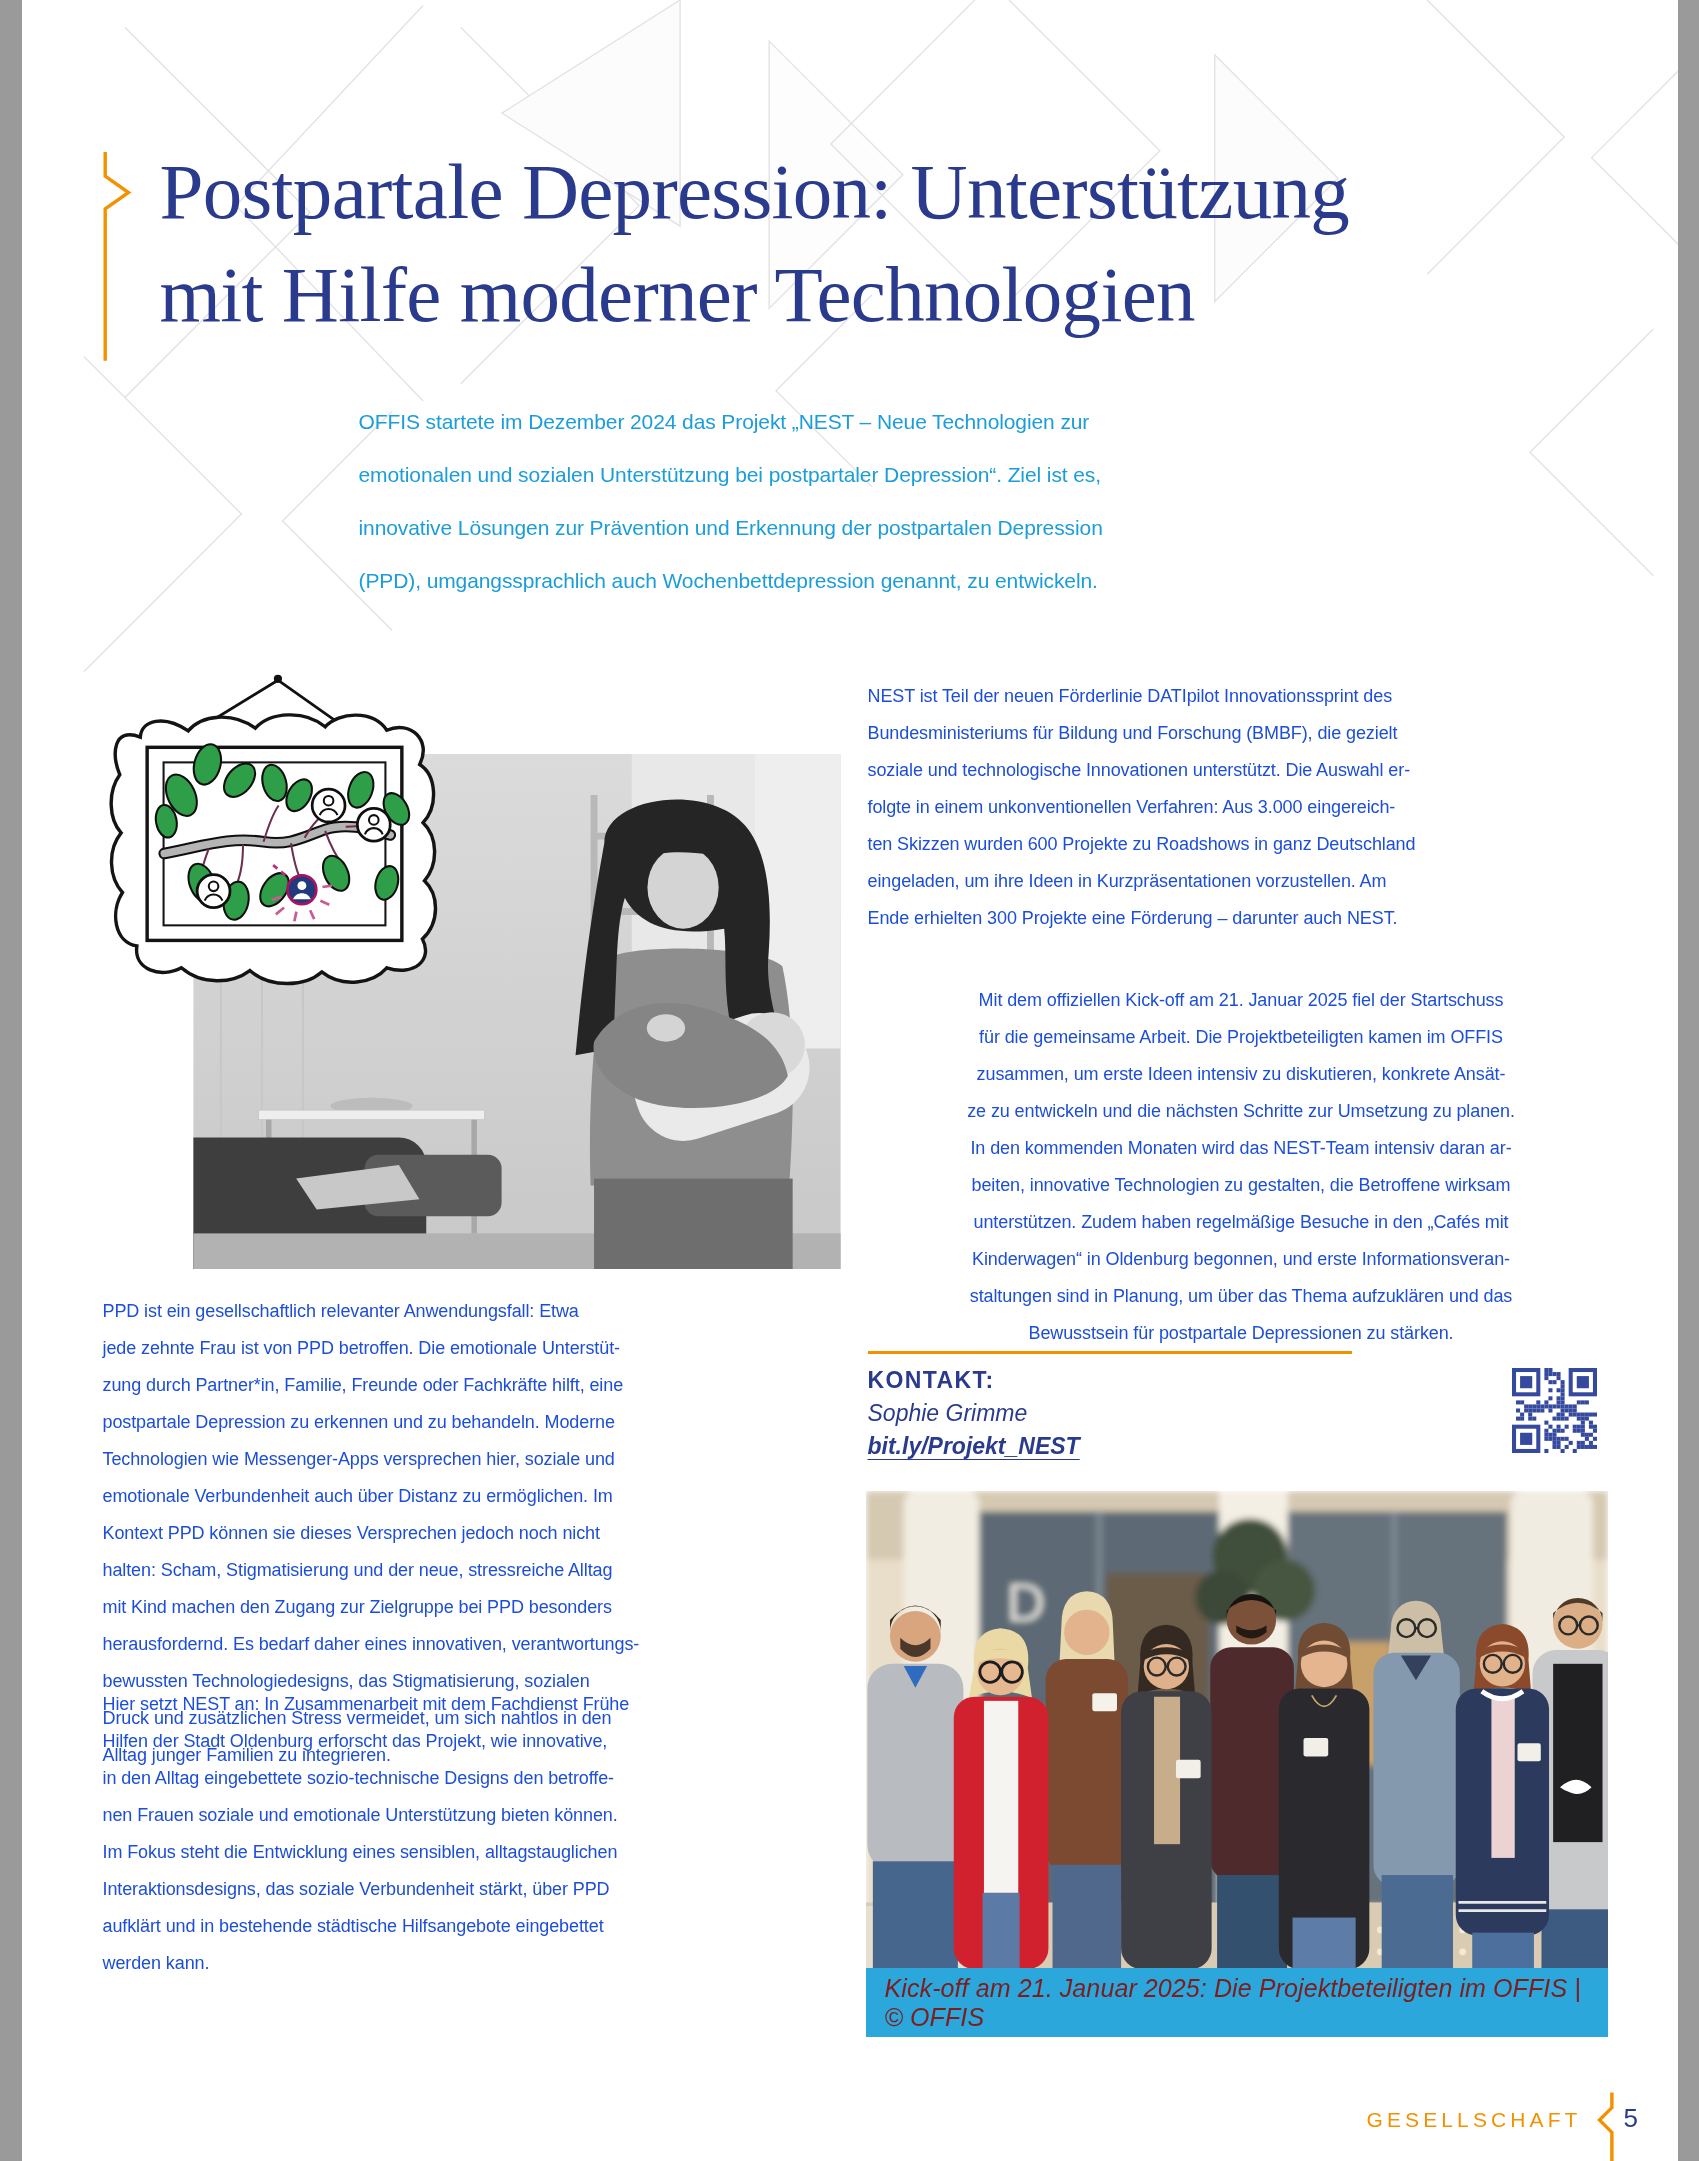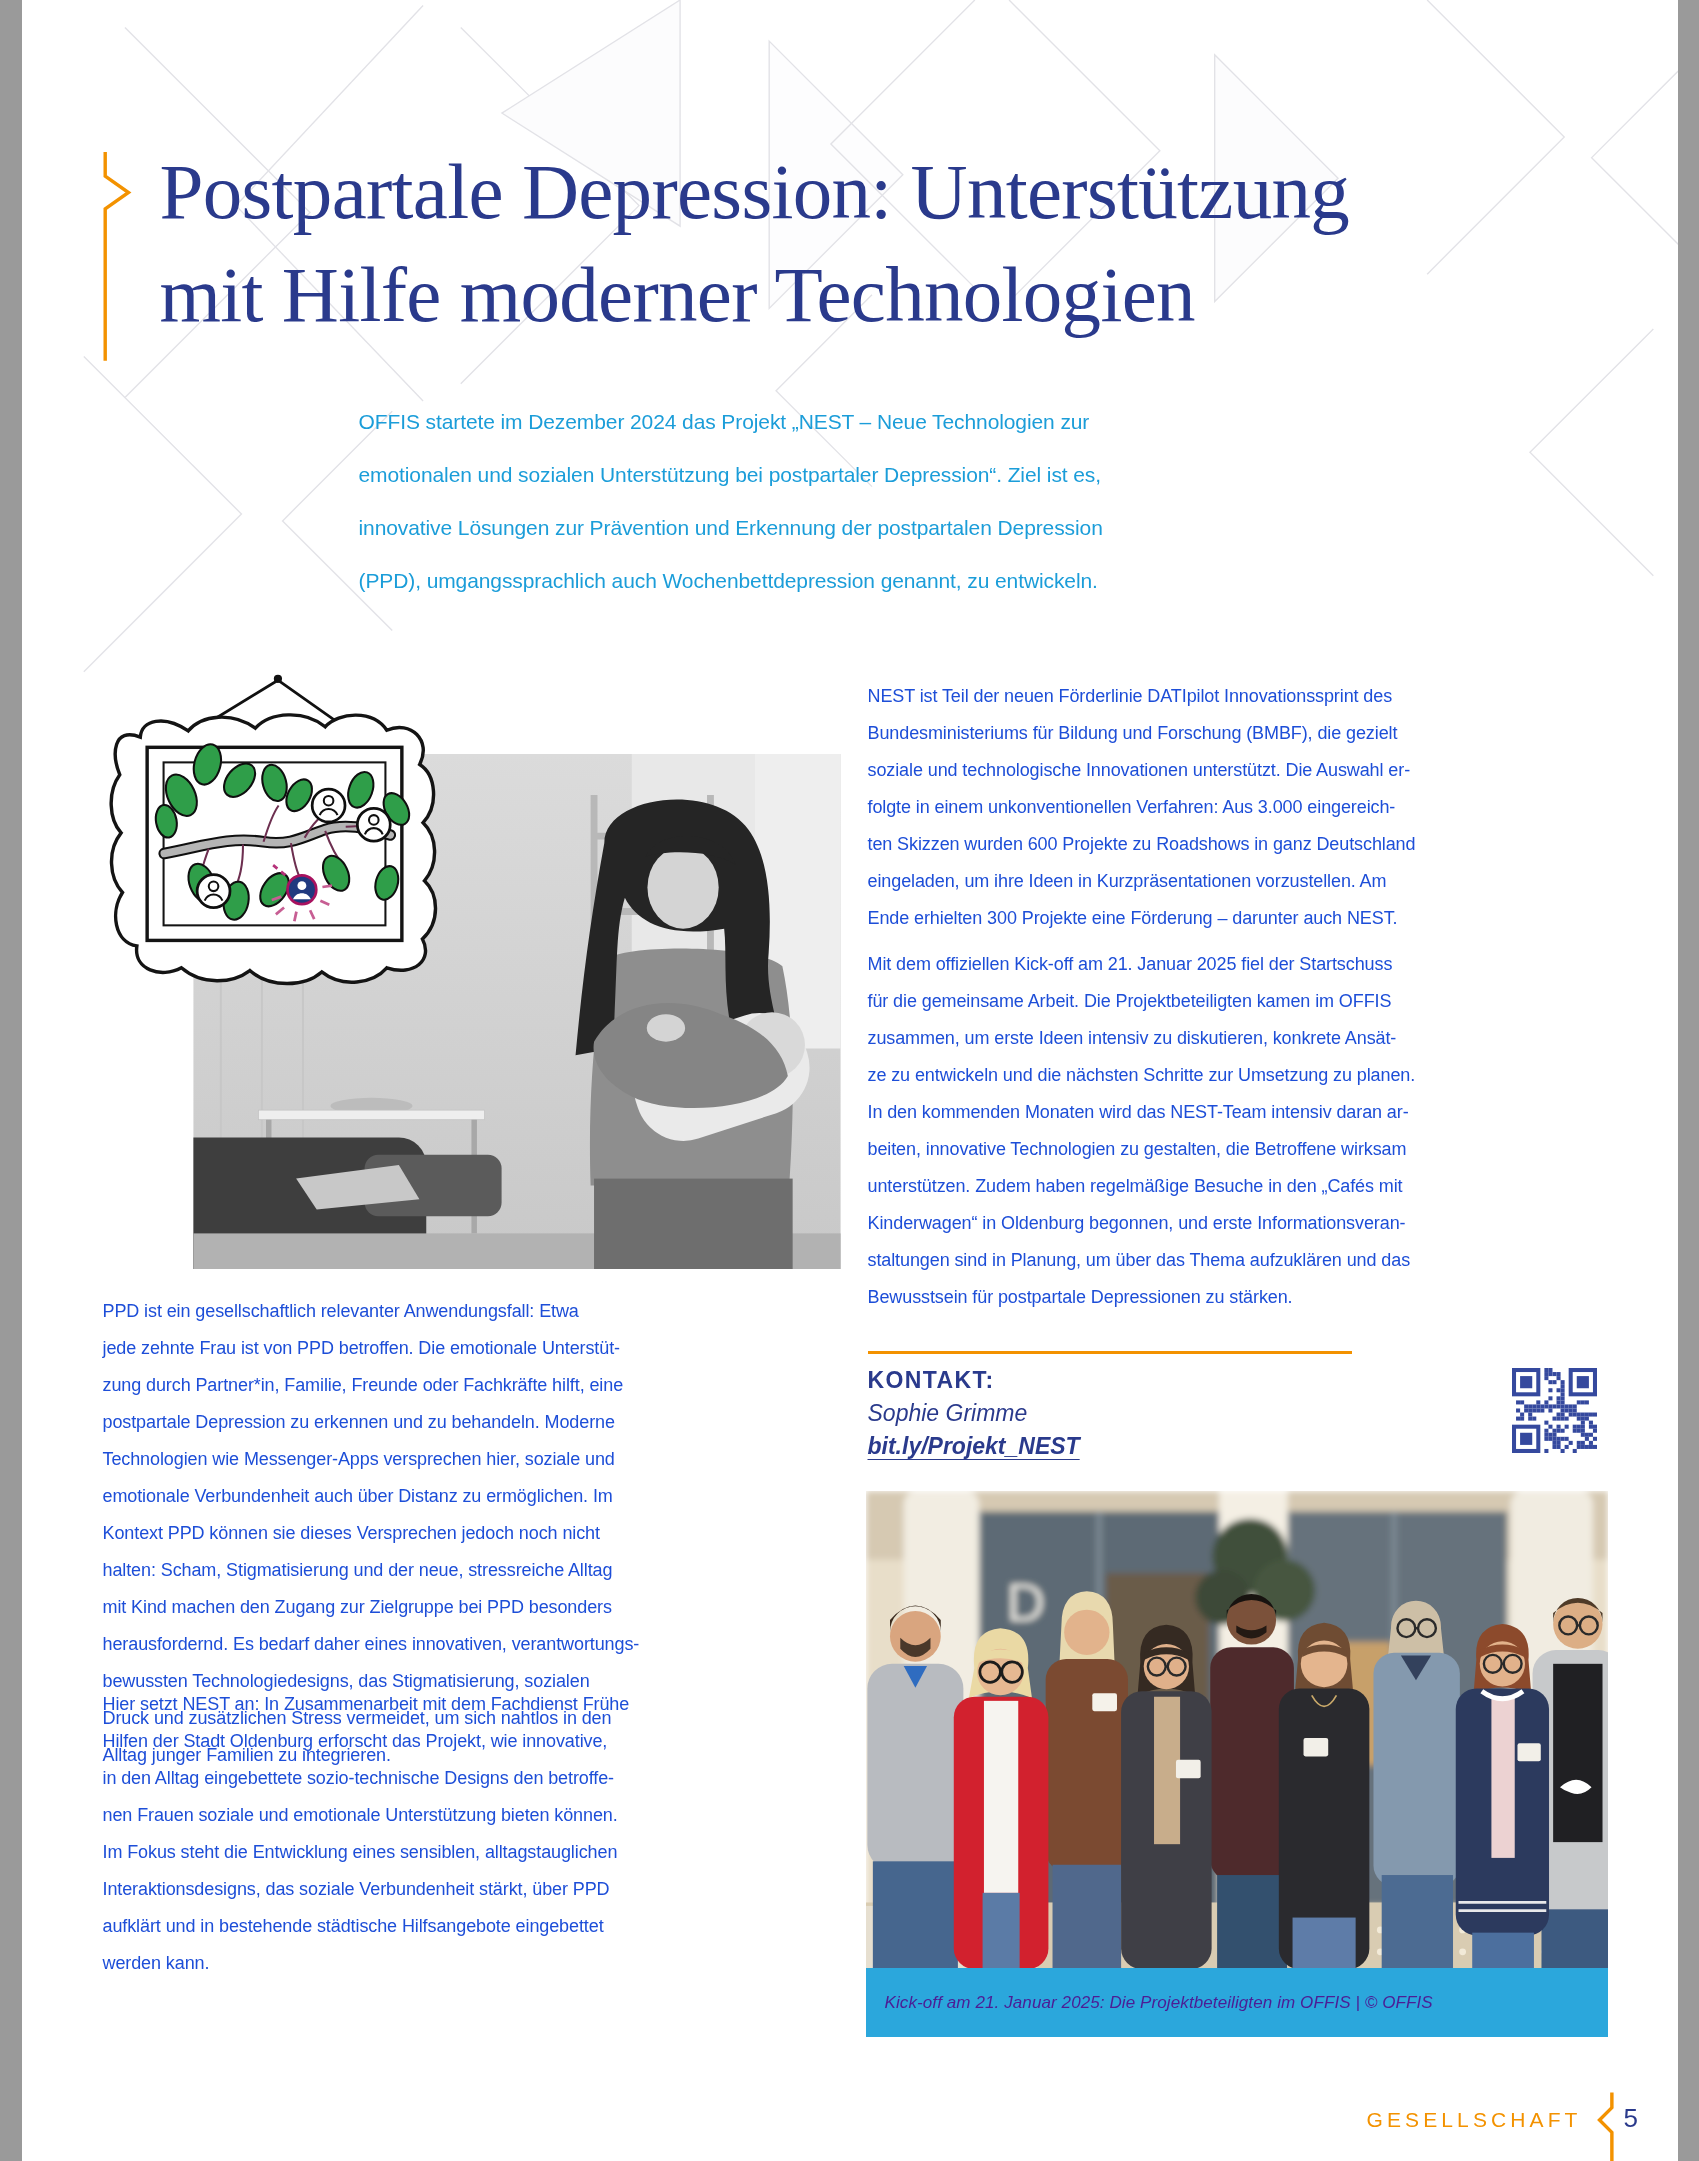--- a/index.html
+++ b/index.html
@@ -24,31 +24,31 @@
     font-size:21px;line-height:53px;color:#1b9dd9;
     white-space:pre-line;letter-spacing:-0.1px;
   }
   .body-par{
     font-size:18px;line-height:37px;letter-spacing:-0.1px;
     color:#1d4ed8;white-space:pre-line;
   }
   .col-left{left:81px;width:754px;}
   .col-right{left:846px;width:747px;}
   .p-l1{top:1293px;} .p-l2{top:1686px;}
-  .p-r1{top:678px;}  .p-r2{top:946px;}
+  .p-r1{top:678px;}  .p-r2{top:982px;text-align:center;}
   
   .illustration{left:77px;top:672px;width:351px;height:341px;}
   .photo-mother{left:171px;top:754px;width:648px;height:515px;filter:grayscale(1);}
   .photo-team{left:844px;top:1491px;width:742px;height:478px;}
   .caption-bar{
     left:844px;top:1968px;width:742px;height:69px;background:#2ba7dc;
     display:flex;align-items:center;box-sizing:border-box;padding:0 19px;
   }
   .caption-bar .caption{
-    font-style:italic;font-size:17px;color:#4c1d95;letter-spacing:0.1px;
+    font-style:italic;font-size:25px;color:#7f1d1d;letter-spacing:0.1px;
   }
   
   .contact-rule{left:846px;top:1351px;width:484px;height:2.7px;background:#f39200;}
   .contact{left:846px;top:1364px;width:493px;font-size:23px;line-height:33px;color:#2a3a8c;}
   .contact .heading{font-weight:bold;letter-spacing:1.4px;}
   .contact .name{font-style:italic;font-weight:normal;}
   .contact a.link{
     font-style:italic;font-weight:bold;color:#2a3a8c;
     text-decoration:underline;text-underline-offset:4.8px;text-decoration-thickness:1.4px;
   }

